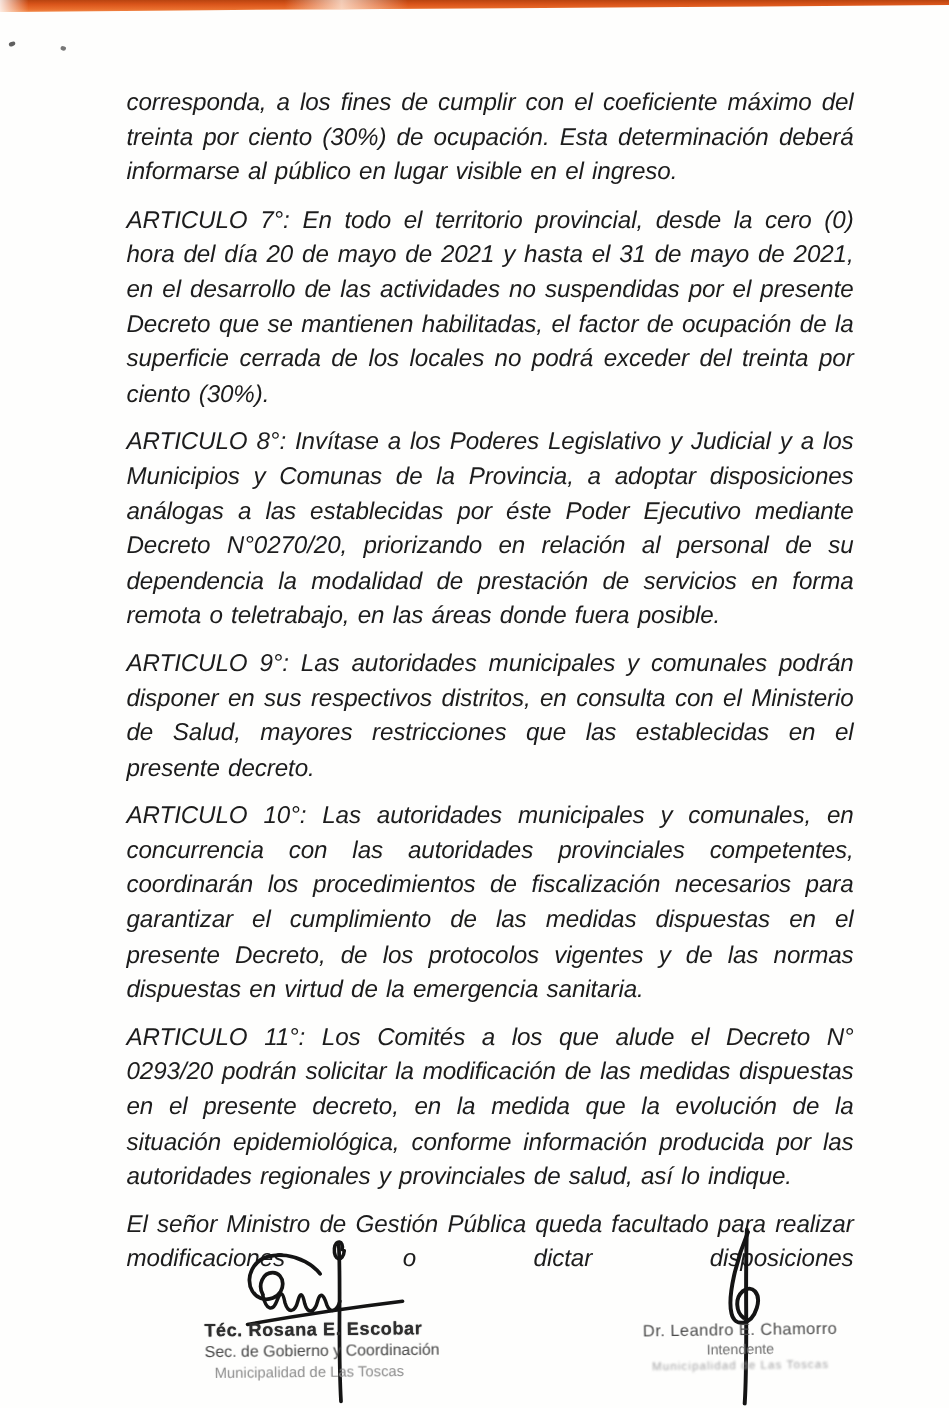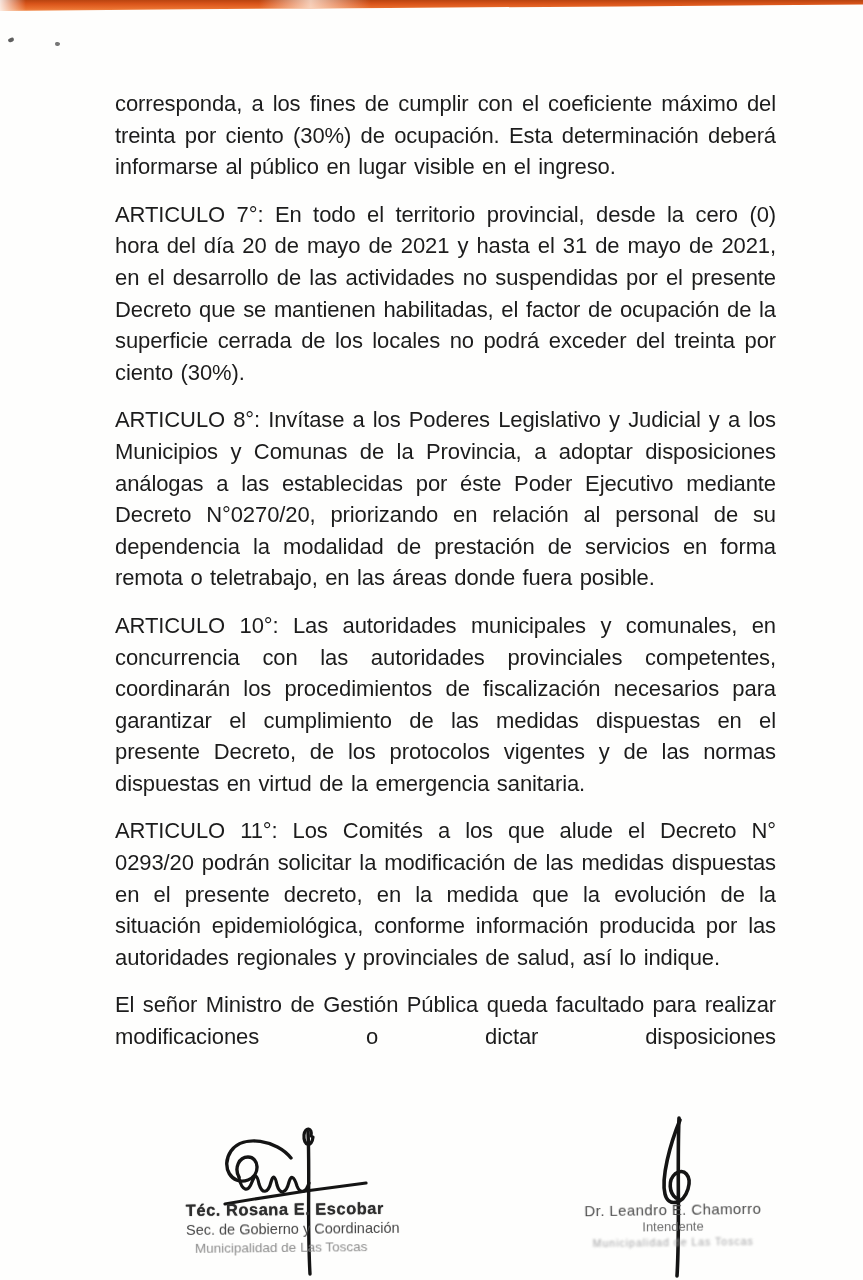--- a/index.html
+++ b/index.html
@@ -27,21 +27,22 @@
   .speck { position: absolute; background: #5f5f5f; border-radius: 50% 40% 60% 50%; }
   .speck-1 { left: 8px;  top: 38px; width: 6px; height: 4px; transform: rotate(-18deg); }
   .speck-2 { left: 55px; top: 42px; width: 5px; height: 4px; transform: rotate(12deg); opacity: .85; }
 
   
   .doc {
     position: absolute; left: 115px; top: 72px; width: 661px;
     color: #1c1c1c;
   }
   .doc p {
-    margin: 16px 0 12px 0;
+    margin: 5px 0 12px 0;
+    font-style: italic;
     font-size: 22px;
     line-height: 31.6px;
     text-align: justify;
     letter-spacing: -0.1px;
     word-spacing: 1.5px;
   }
   .doc p.stretch-last { text-align-last: justify; }
 
   
   .sig-svg { position: absolute; pointer-events: none; }
@@ -65,20 +66,21 @@
 
 <div class="band"></div>
 
 <div class="speck speck-1"></div>
 <div class="speck speck-2"></div>
 
 <div class="doc">
   <p>corresponda, a los fines de cumplir con el coeficiente máximo del treinta por ciento (30%) de ocupación. Esta determinación deberá informarse al público en lugar visible en el ingreso.</p>
   <p>ARTICULO 7°: En todo el territorio provincial, desde la cero (0) hora del día 20 de mayo de 2021 y hasta el 31 de mayo de 2021, en el desarrollo de las actividades no suspendidas por el presente Decreto que se mantienen habilitadas, el factor de ocupación de la superficie cerrada de los locales no podrá exceder del treinta por ciento (30%).</p>
   <p>ARTICULO 8°: Invítase a los Poderes Legislativo y Judicial y a los Municipios y Comunas de la Provincia, a adoptar disposiciones análogas a las establecidas por éste Poder Ejecutivo mediante Decreto N°0270/20, priorizando en relación al personal de su dependencia la modalidad de prestación de servicios en forma remota o teletrabajo, en las áreas donde fuera posible.</p>
+  <p>ARTICULO 9°: Las autoridades municipales y comunales podrán disponer en sus respectivos distritos, en consulta con el Ministerio de Salud, mayores restricciones que las establecidas en el presente decreto.</p>
   <p>ARTICULO 10°: Las autoridades municipales y comunales, en concurrencia con las autoridades provinciales competentes, coordinarán los procedimientos de fiscalización necesarios para garantizar el cumplimiento de las medidas dispuestas en el presente Decreto, de los protocolos vigentes y de las normas dispuestas en virtud de la emergencia sanitaria.</p>
   <p>ARTICULO 11°: Los Comités a los que alude el Decreto N° 0293/20 podrán solicitar la modificación de las medidas dispuestas en el presente decreto, en la medida que la evolución de la situación epidemiológica, conforme información producida por las autoridades regionales y provinciales de salud, así lo indique.</p>
   <p class="stretch-last">El señor Ministro de Gestión Pública queda facultado para realizar modificaciones o dictar disposiciones</p>
 </div>
 
 <svg class="sig-svg" style="left:203px; top:1126px;" width="175" height="152" viewBox="0 0 175 152">
   <path stroke-width="3.4" d="M 88 32 C 74 14 40 8 28 25 C 17 41 29 60 45 54 C 58 49 56 31 45 31 C 36 31 31 42 36 51"></path>
   <path stroke-width="3.2" d="M 36 52 C 39 65 45 67 49 56 C 52 48 54 48 56 58 C 59 68 65 68 68 56 C 70 49 72 49 74 59 C 77 69 83 68 86 56 C 88 49 91 50 94 60 C 97 68 103 67 106 57"></path>
   <path stroke-width="3.2" d="M 22 78 C 62 71 122 62 163 57"></path>
   <path stroke-width="3.2" d="M 108 10 C 110 2 102 0 101 9 C 100 20 109 22 110 11"></path>

